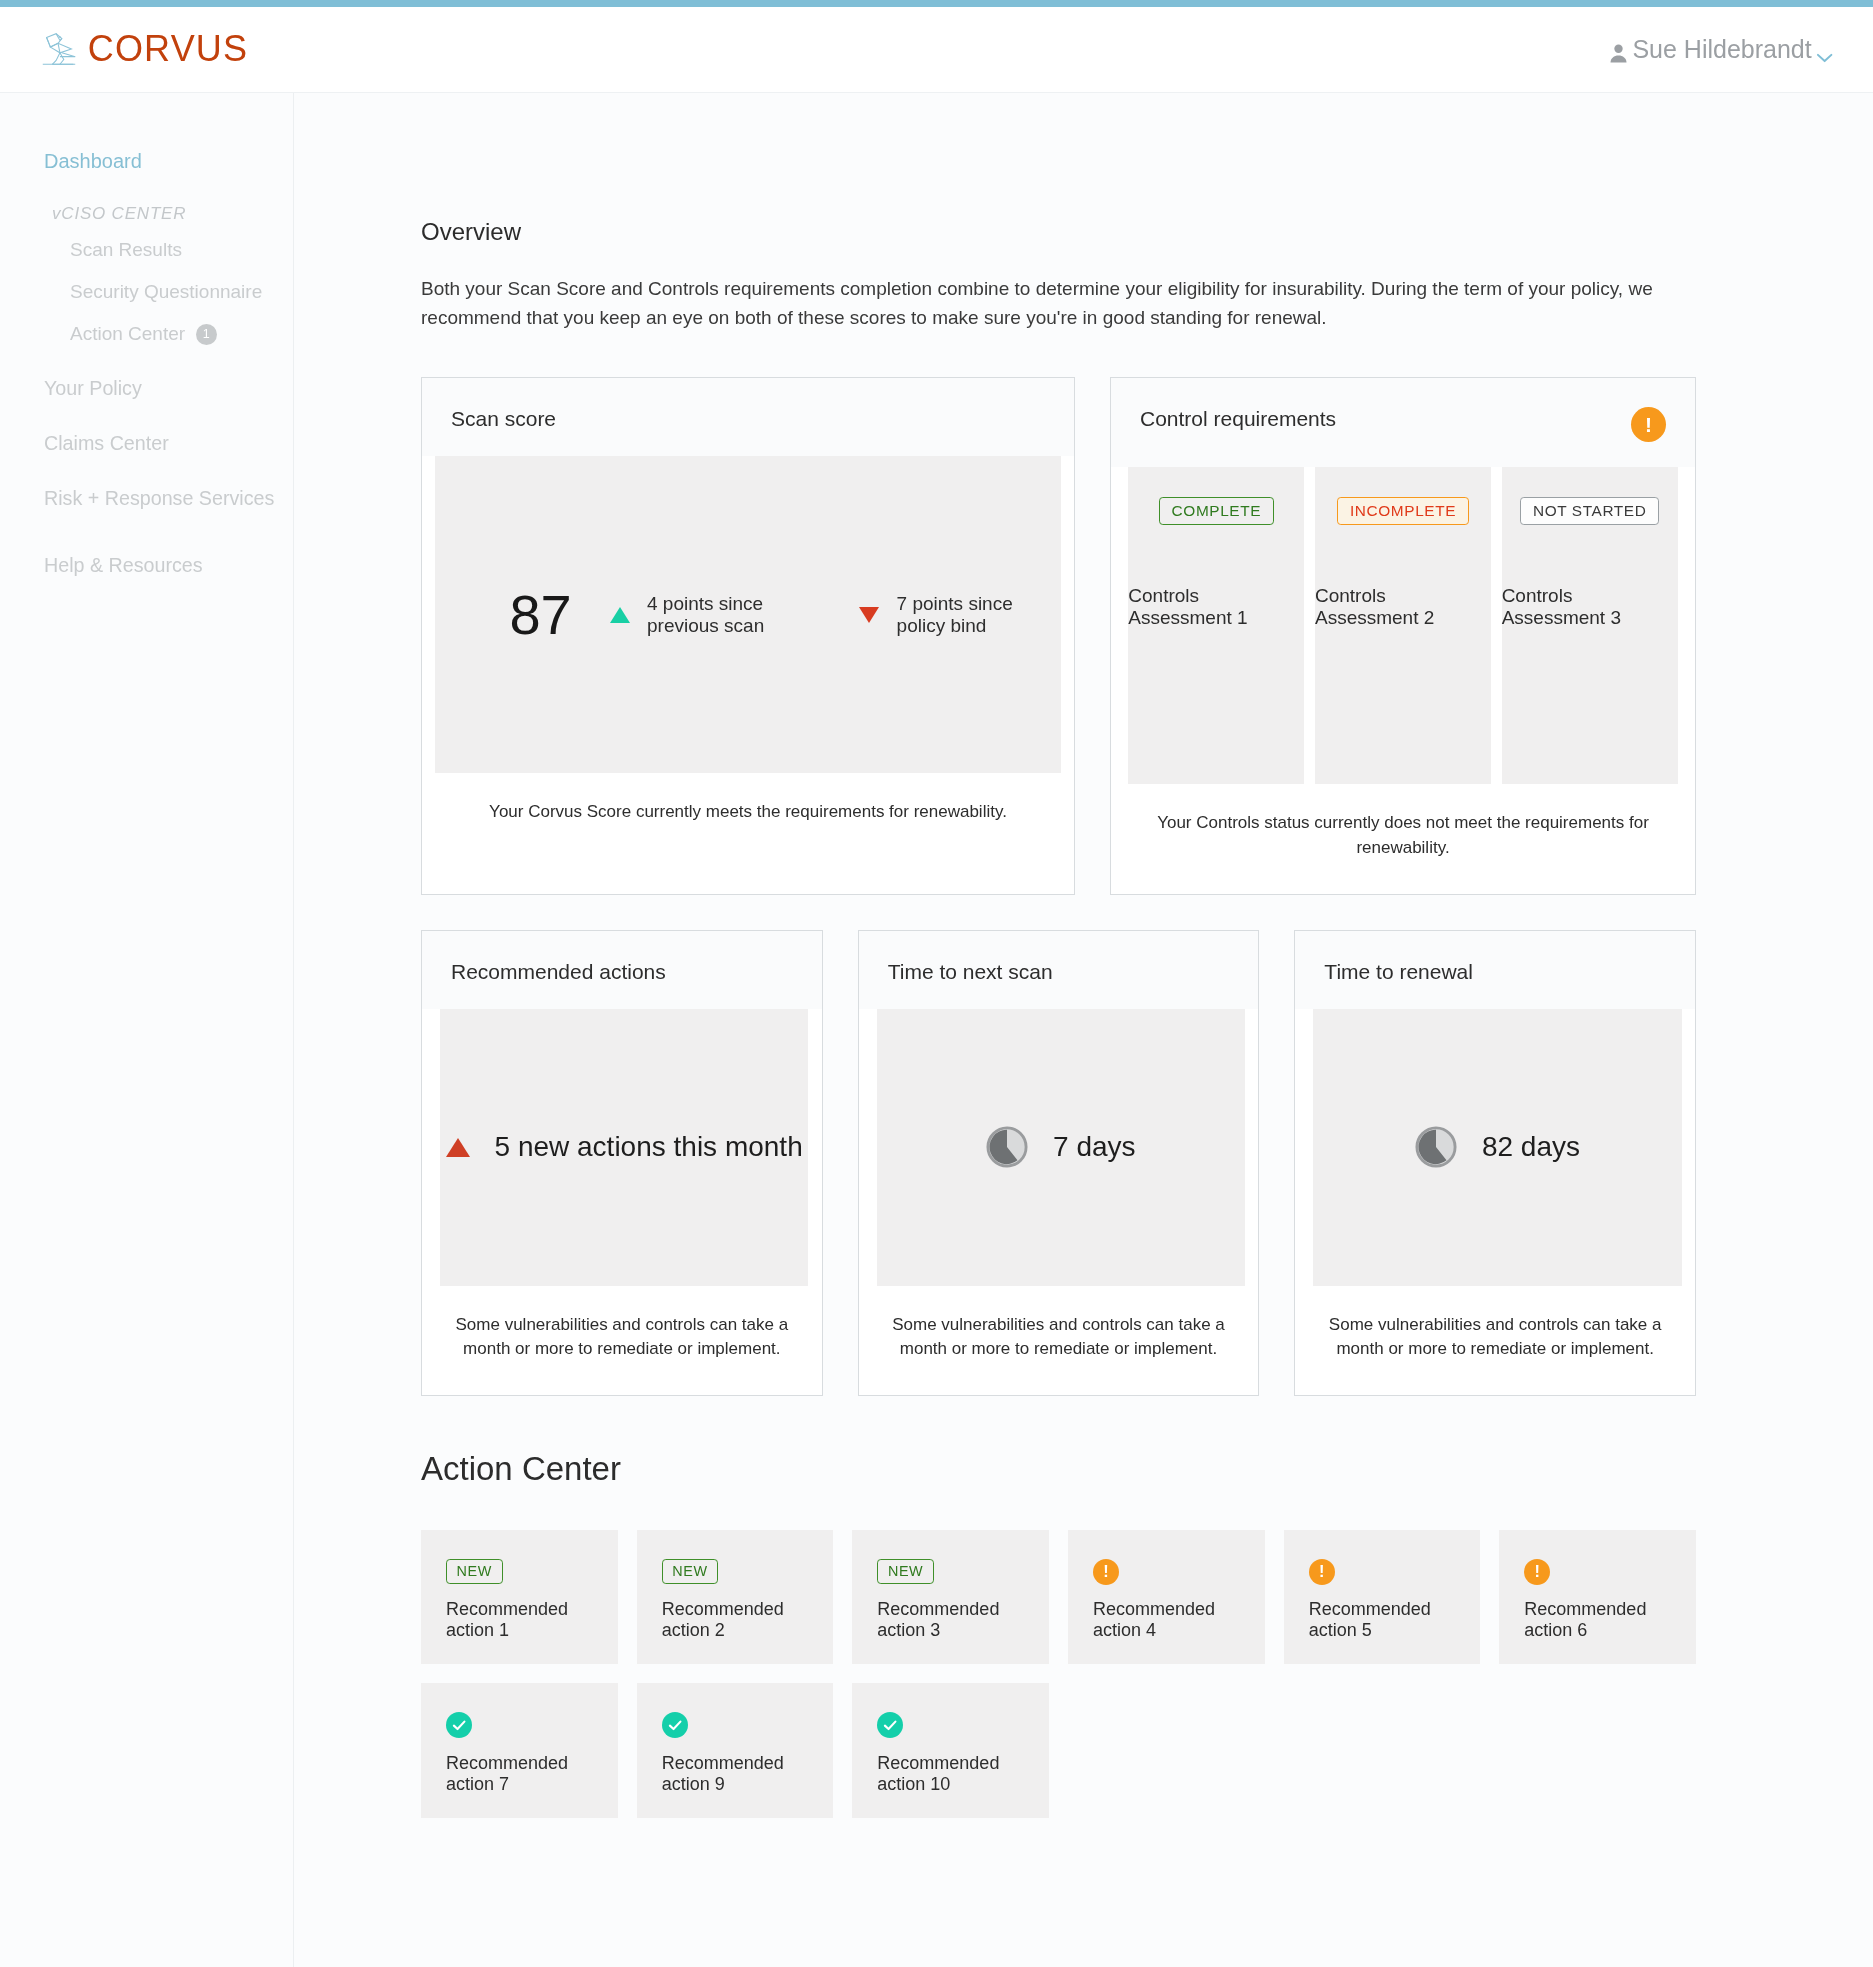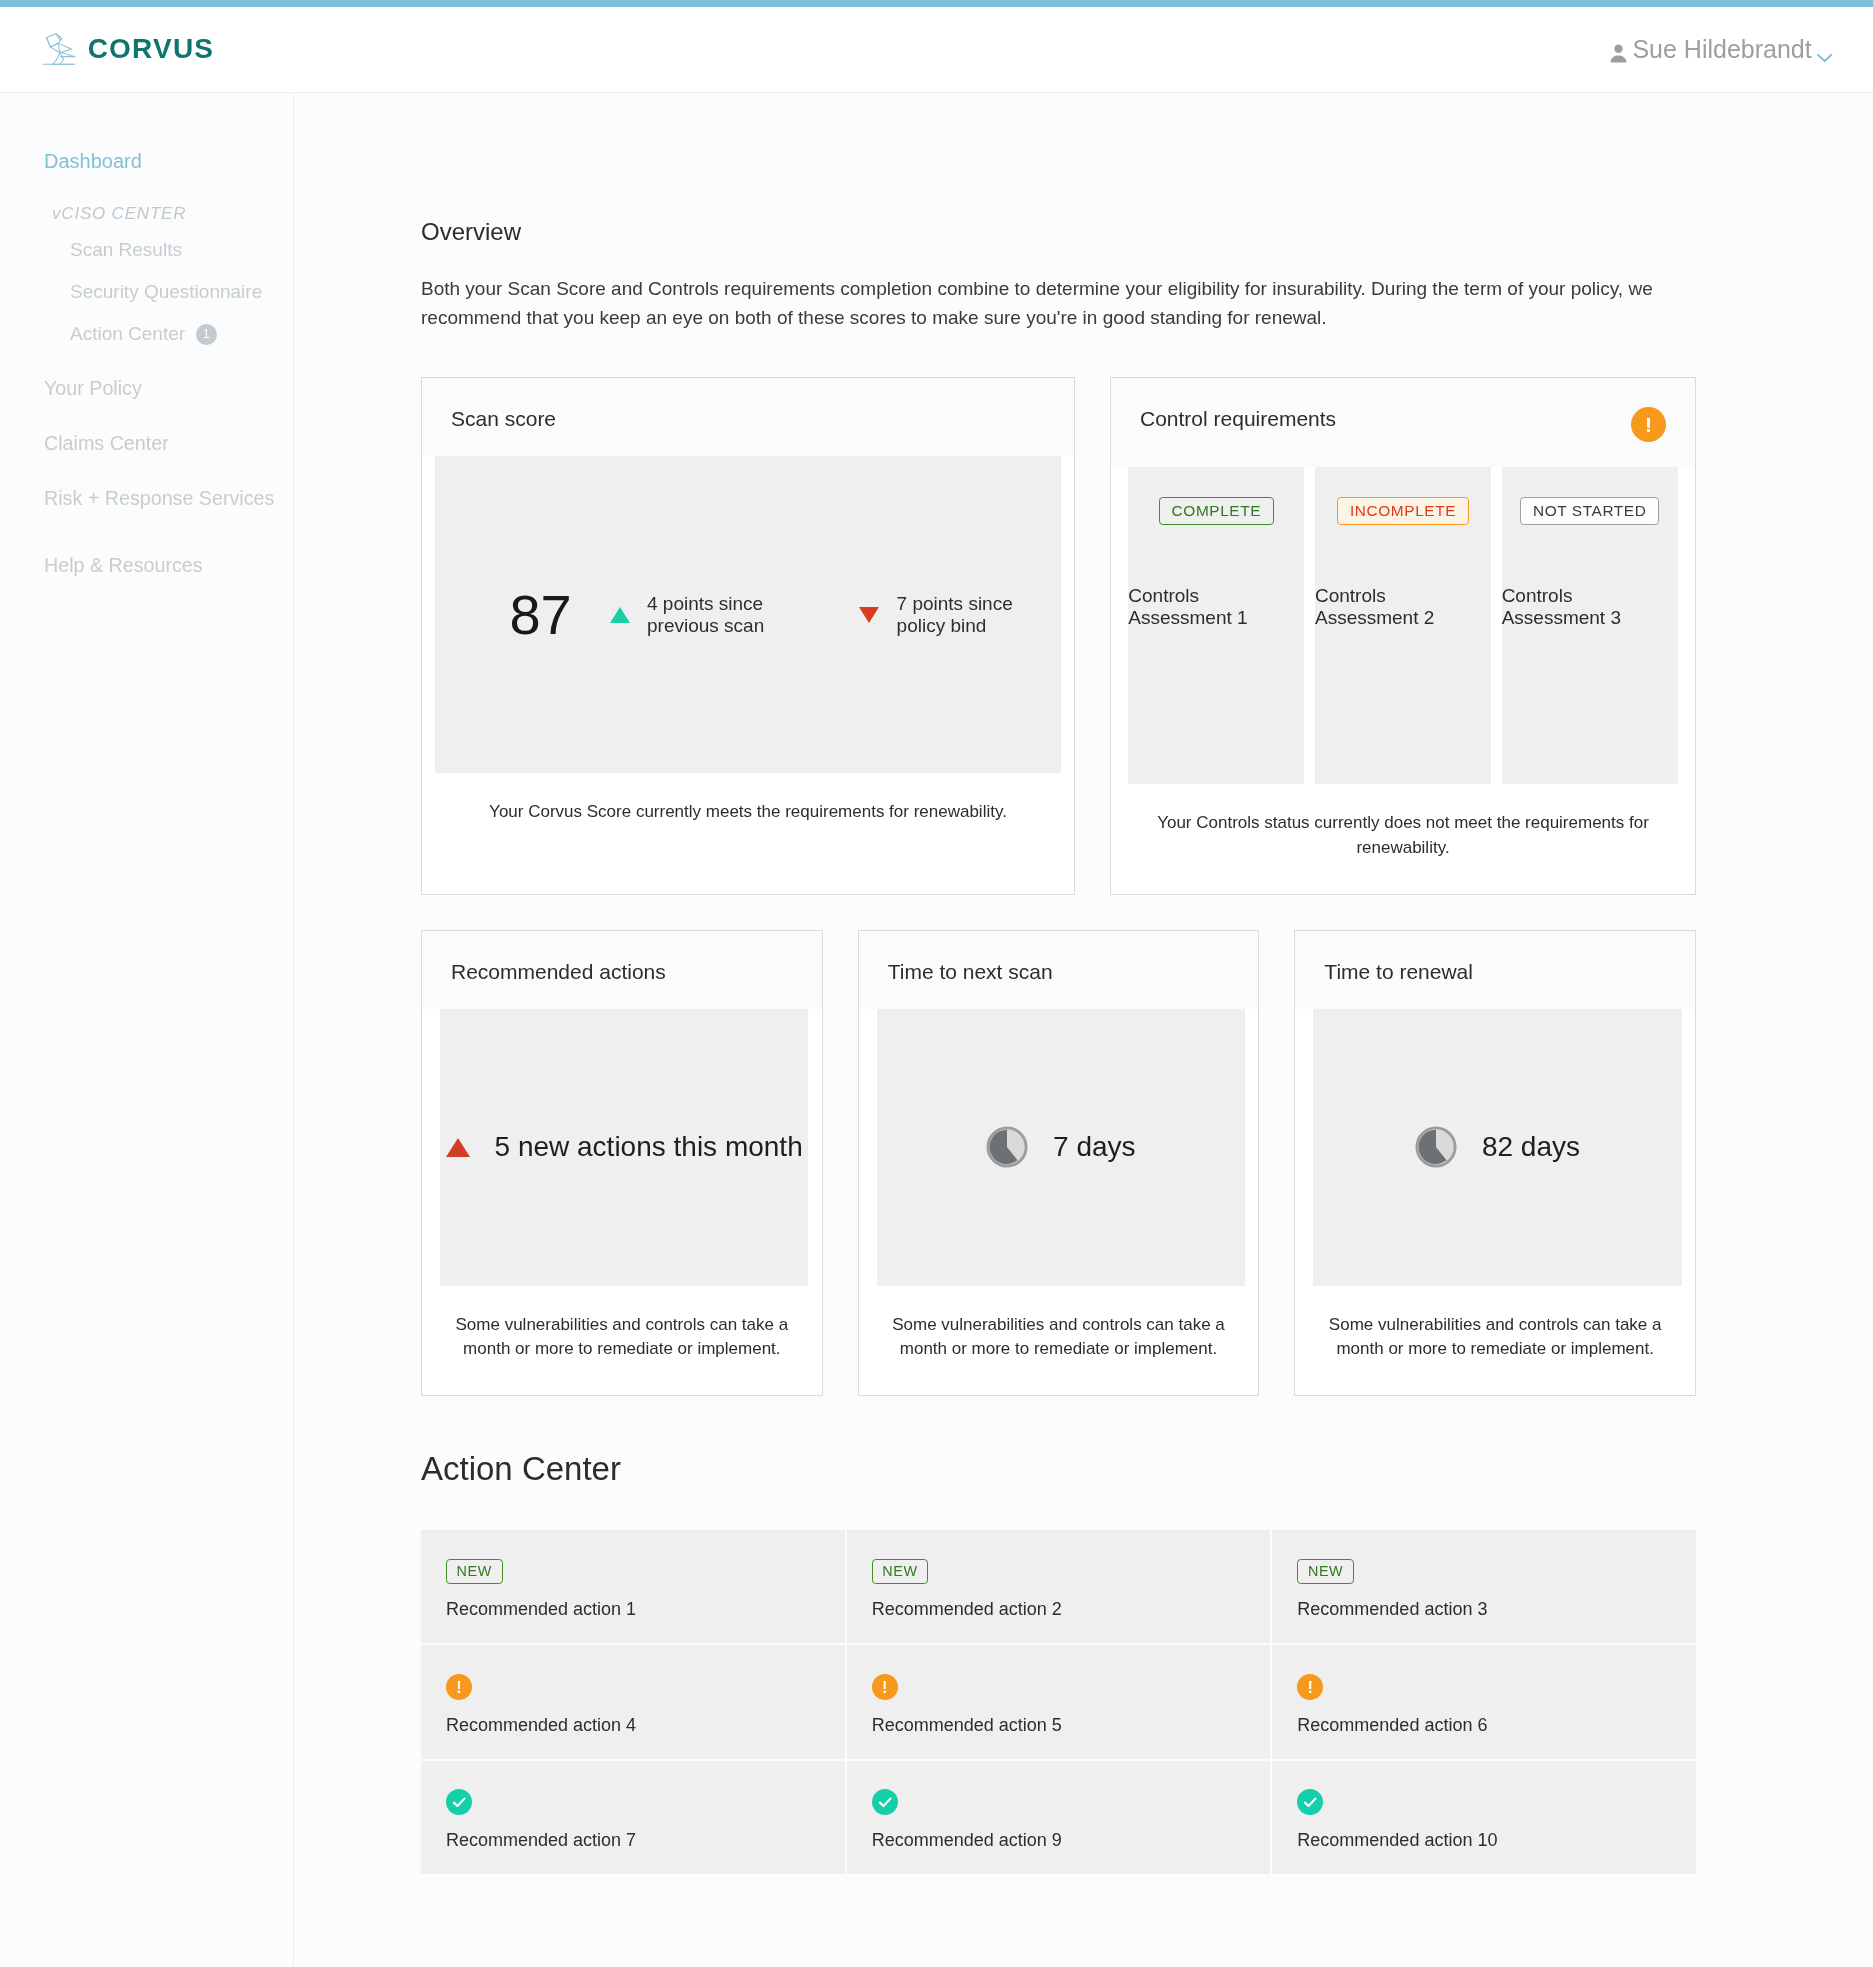--- a/index.html
+++ b/index.html
@@ -36,24 +36,24 @@
     padding: 0 40px 0 37px;
     border-bottom: 1px solid #eef1f3;
   }
   .brand {
     display: flex;
     align-items: center;
     gap: 6.7px;
   }
   .brand-mark { width: 44px; height: 42px; display: block; }
   .brand-word {
-    font-size: 28px;
+    font-size: 36px;
     letter-spacing: 1.2px;
-    color: #0f766e;
-    font-weight: 700;
+    color: #c2410c;
+    font-weight: 400;
   }
   .user-menu {
     display: flex;
     align-items: flex-end;
     gap: 4px;
     color: #9b9fa3;
     font-size: 25px;
     cursor: pointer;
   }
   .user-icon { width: 19px; height: 21px; display:block; }
@@ -257,22 +257,22 @@
 
   
   .section-title {
     font-size: 33px;
     color: #2c2c2c;
     font-weight: 400;
     margin-bottom: 42px;
   }
   .ac-grid {
     display: grid;
-    grid-template-columns: repeat(3, 1fr);
-    gap: 2px;
+    grid-template-columns: repeat(6, 1fr);
+    gap: 19px;
     border-radius: 7px;
   }
   .ac-cell {
     background: #f0efef;
     padding: 27px 0 23px 25px;
     min-height: 100px;
   }
   .ac-badge-new {
     display: inline-block;
     border: 1.9px solid #3f8f29;

